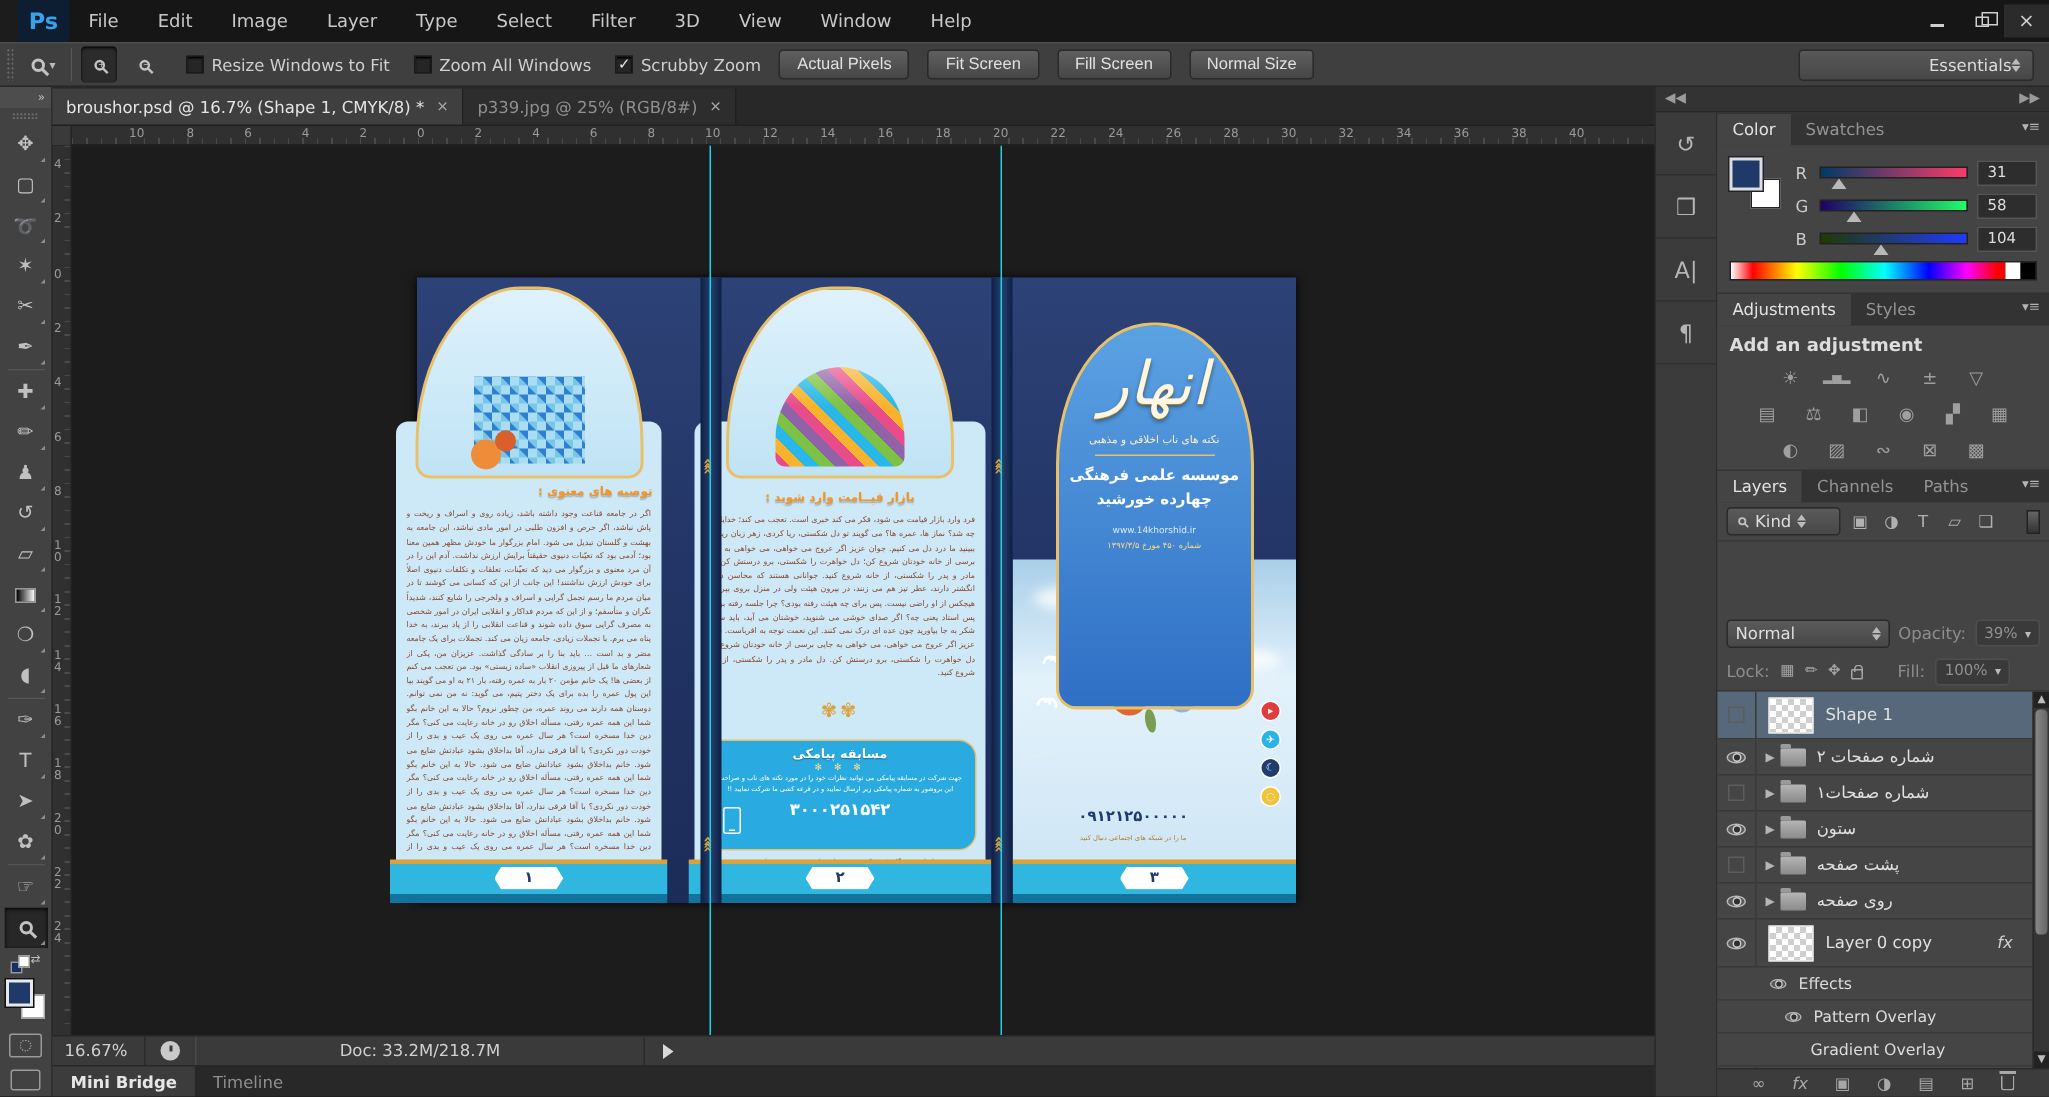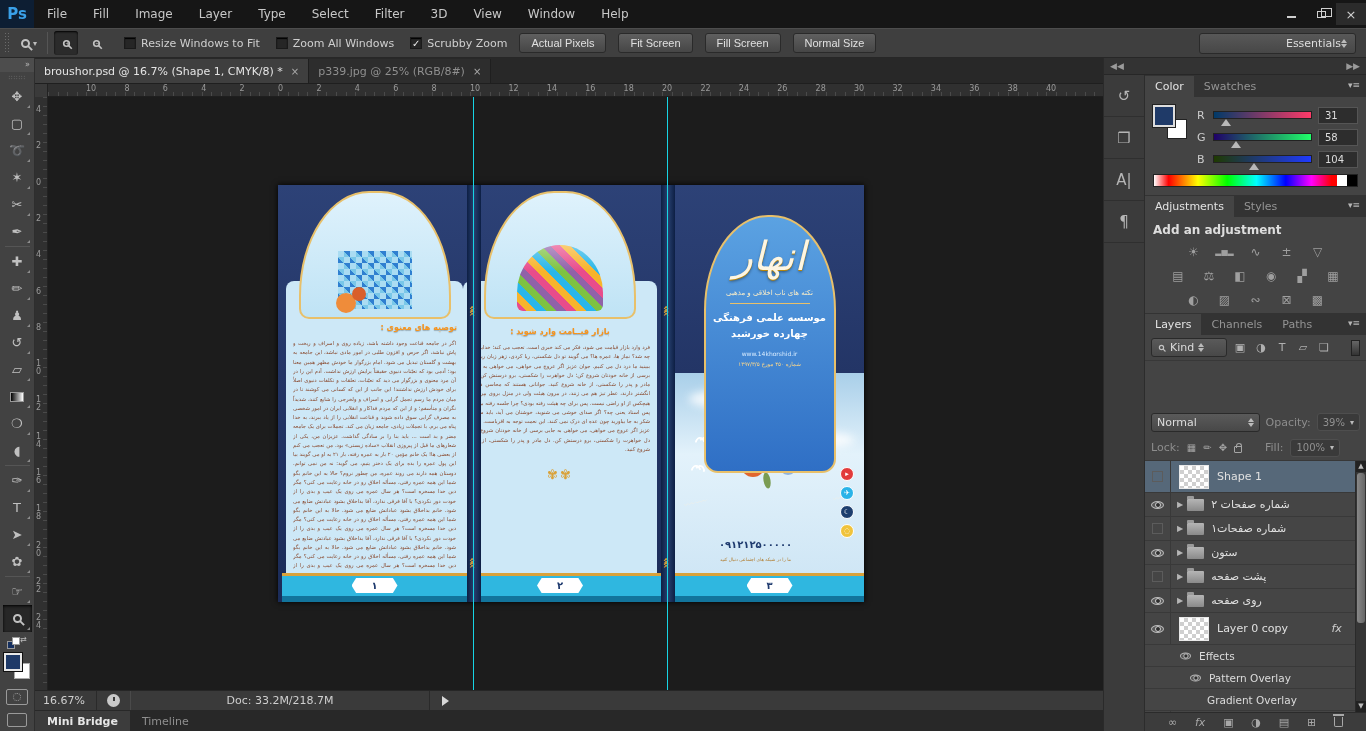--- a/index.html
+++ b/index.html
@@ -1,20 +1,20 @@
 <!DOCTYPE html>
 <html><head>
 <meta charset="utf-8">
 <style>
   * { margin:0; padding:0; box-sizing:border-box; }
   html,body { width:1366px; height:731px; overflow:hidden; background:#1c1c1c;
               font-family:"DejaVu Sans", sans-serif; -webkit-font-smoothing:antialiased; }
 
   
-  .menubar { height:28px; background:#161616; display:flex; align-items:center; color:#c8c8c8; font-size:12px; }
+  .menubar { height:28px; background:#161616; display:flex; align-items:center; color:#c8c8c8; font-size:12px;margin-left:12px; }
   .pslogo { width:34px; height:28px; background:#0d1e33; color:#3aa0e8; font-weight:bold; font-size:15px;
             display:flex; align-items:center; justify-content:center; }
   .menu-item { padding:0 13px; height:28px; display:flex; align-items:center; cursor:default; }
   .win-controls { margin-left:auto; display:flex; }
   .win-btn { width:30px; height:22px; display:flex; align-items:center; justify-content:center; color:#cfcfcf; }
   .ic-min { width:9px; border-bottom:2px solid #cfcfcf; height:7px; }
   .ic-restore { position:relative; width:9px; height:7px; border:1px solid #cfcfcf; }
   .ic-restore::before { content:''; position:absolute; top:-4px; left:3px; width:9px; height:7px; border:1px solid #cfcfcf; }
   .win-close { background:#2b2b2b; font-size:13px; }
 
@@ -89,21 +89,21 @@
   .vnum { position:absolute; left:1px; width:10px; font-size:8px; color:#9a9a9a; line-height:8px; word-break:break-all; }
   .canvas { position:relative; flex:1; }
   .guide { position:absolute; top:0; bottom:0; width:1px; background:#17d4e4; z-index:5; }
 
   
   .brochure { position:absolute; left:230px; top:88px; width:586px; height:417px;
               background:linear-gradient(180deg,#2d4277 0%, #233566 45%, #1b2c59 100%); box-shadow:0 0 6px #000; direction:rtl; }
   .panel { position:absolute; top:0; bottom:0; overflow:hidden; }
   .p-cover { right:0; width:189px; }
   .p-mid   { right:203px; width:202px; }
-  .p-tips  { right:397px; width:185px; }
+  .p-tips  { right:419px; width:185px; }
   .fold { position:absolute; top:0; bottom:0; width:14px; background:linear-gradient(90deg,#0d1f44,#27406f 50%,#0d1f44); z-index:3; }
   .fold .chev { position:absolute; left:1px; color:#d9a23a; font-size:11px; font-weight:bold; transform:rotate(90deg); letter-spacing:-3px; }
   .gold-line { position:absolute; left:0; right:0; bottom:26px; height:3px; background:#d9a23a; z-index:2; }
   .cyan-strip { position:absolute; left:0; right:0; bottom:6px; height:20px; background:#2fb7e0; z-index:2; }
   .base-strip { position:absolute; left:0; right:0; bottom:0; height:6px; background:#12749c; z-index:2; }
   .page-badge { position:absolute; bottom:9px; left:50%; transform:translateX(-50%); width:46px; height:15px; background:#fff;
                 clip-path:polygon(10% 0,90% 0,100% 50%,90% 100%,10% 100%,0 50%); color:#1e3a6e; font-weight:bold;
                 font-size:10px; text-align:center; line-height:15px; z-index:4; }
   
   .cover-arch { position:absolute; top:30px; left:50%; transform:translateX(-50%); width:132px; height:258px;
@@ -265,21 +265,21 @@
   .btab { height:20px; padding:0 12px; font-size:11px; display:flex; align-items:center; }
   .btab.active { background:#3c3c3c; color:#e6e6e6; font-weight:bold; }
   .btab.inactive { color:#8f8f8f; }
 </style>
 </head>
 <body>
 
 <div class="menubar">
   <div class="pslogo">Ps</div>
   <div class="menu-item">File</div>
-  <div class="menu-item">Fill</div>
+  <div class="menu-item">Edit</div>
   <div class="menu-item">Image</div>
   <div class="menu-item">Layer</div>
   <div class="menu-item">Type</div>
   <div class="menu-item">Select</div>
   <div class="menu-item">Filter</div>
   <div class="menu-item">3D</div>
   <div class="menu-item">View</div>
   <div class="menu-item">Window</div>
   <div class="menu-item">Help</div>
   <div class="win-controls">
@@ -496,20 +496,27 @@
           </div>
 
           <div class="panel p-mid">
             <div class="panel-light"></div>
             <div class="arch-top">
               <div class="dome"></div>
             </div>
             <div class="heading" style="top:142px">بازار قیــامت وارد شوید :</div>
             <div class="bodytext" style="top:158px;height:120px;overflow:hidden">فرد وارد بازار قیامت می شود، فکر می کند خبری است. تعجب می کند؛ خدایا پس چه شد؟ نماز ها، عمره ها؟ می گویند تو دل شکستی، ریا کردی، زهر زبان ریختی، ببینید ما درد دل می کنیم. جوان عزیز اگر عروج می خواهی، می خواهی به جایی برسی از خانه خودتان شروع کن؛ دل خواهرت را شکستی، برو درستش کن. دل مادر و پدر را شکستی، از خانه شروع کنید. جوانانی هستند که محاسن دارند، انگشتر دارند، عطر تیز هم می زنند، در بیرون هیئت ولی در منزل بروی بپرسی، هیچکس از او راضی نیست. پس برای چه هیئت رفته بودی؟ چرا جلسه رفته بودی؟ پس استاد یعنی چه؟ اگر صدای خوشی می شنوید، خوشتان می آید، باید سجده شکر به جا بیاورید چون عده ای درک نمی کنند. این نعمت توجه به اقرباست. جوان عزیز اگر عروج می خواهی، می خواهی به جایی برسی از خانه خودتان شروع کن؛ دل خواهرت را شکستی، برو درستش کن. دل مادر و پدر را شکستی، از خانه شروع کنید.</div>
             <div class="ornament" style="top:282px">✾✾</div>
+            <div class="smsbox">
+              <div class="sms-title">مسابقه پیامکی</div>
+              <div class="sms-stars">✻ ✻ ✻</div>
+              <div class="sms-text">جهت شرکت در مسابقه پیامکی می توانید نظرات خود را در مورد نکته های ناب و صراحت این بروشور به شماره پیامکی زیر ارسال نمایید و در قرعه کشی ما شرکت نمایید !!</div>
+              <div class="sms-number">۳۰۰۰۲۵۱۵۴۲</div>
+              <div class="phone-icon"></div>
+            </div>
             <div class="sms-note">اسامی برندگان قرعه کشی در شماره های بعدی منتشر خواهد شد</div>
             <div class="gold-line"></div>
             <div class="cyan-strip"></div>
             <div class="base-strip"></div>
             <div class="page-badge">۲</div>
           </div>
 
           <div class="panel p-tips">
             <div class="panel-light"></div>
             <div class="arch-top">

